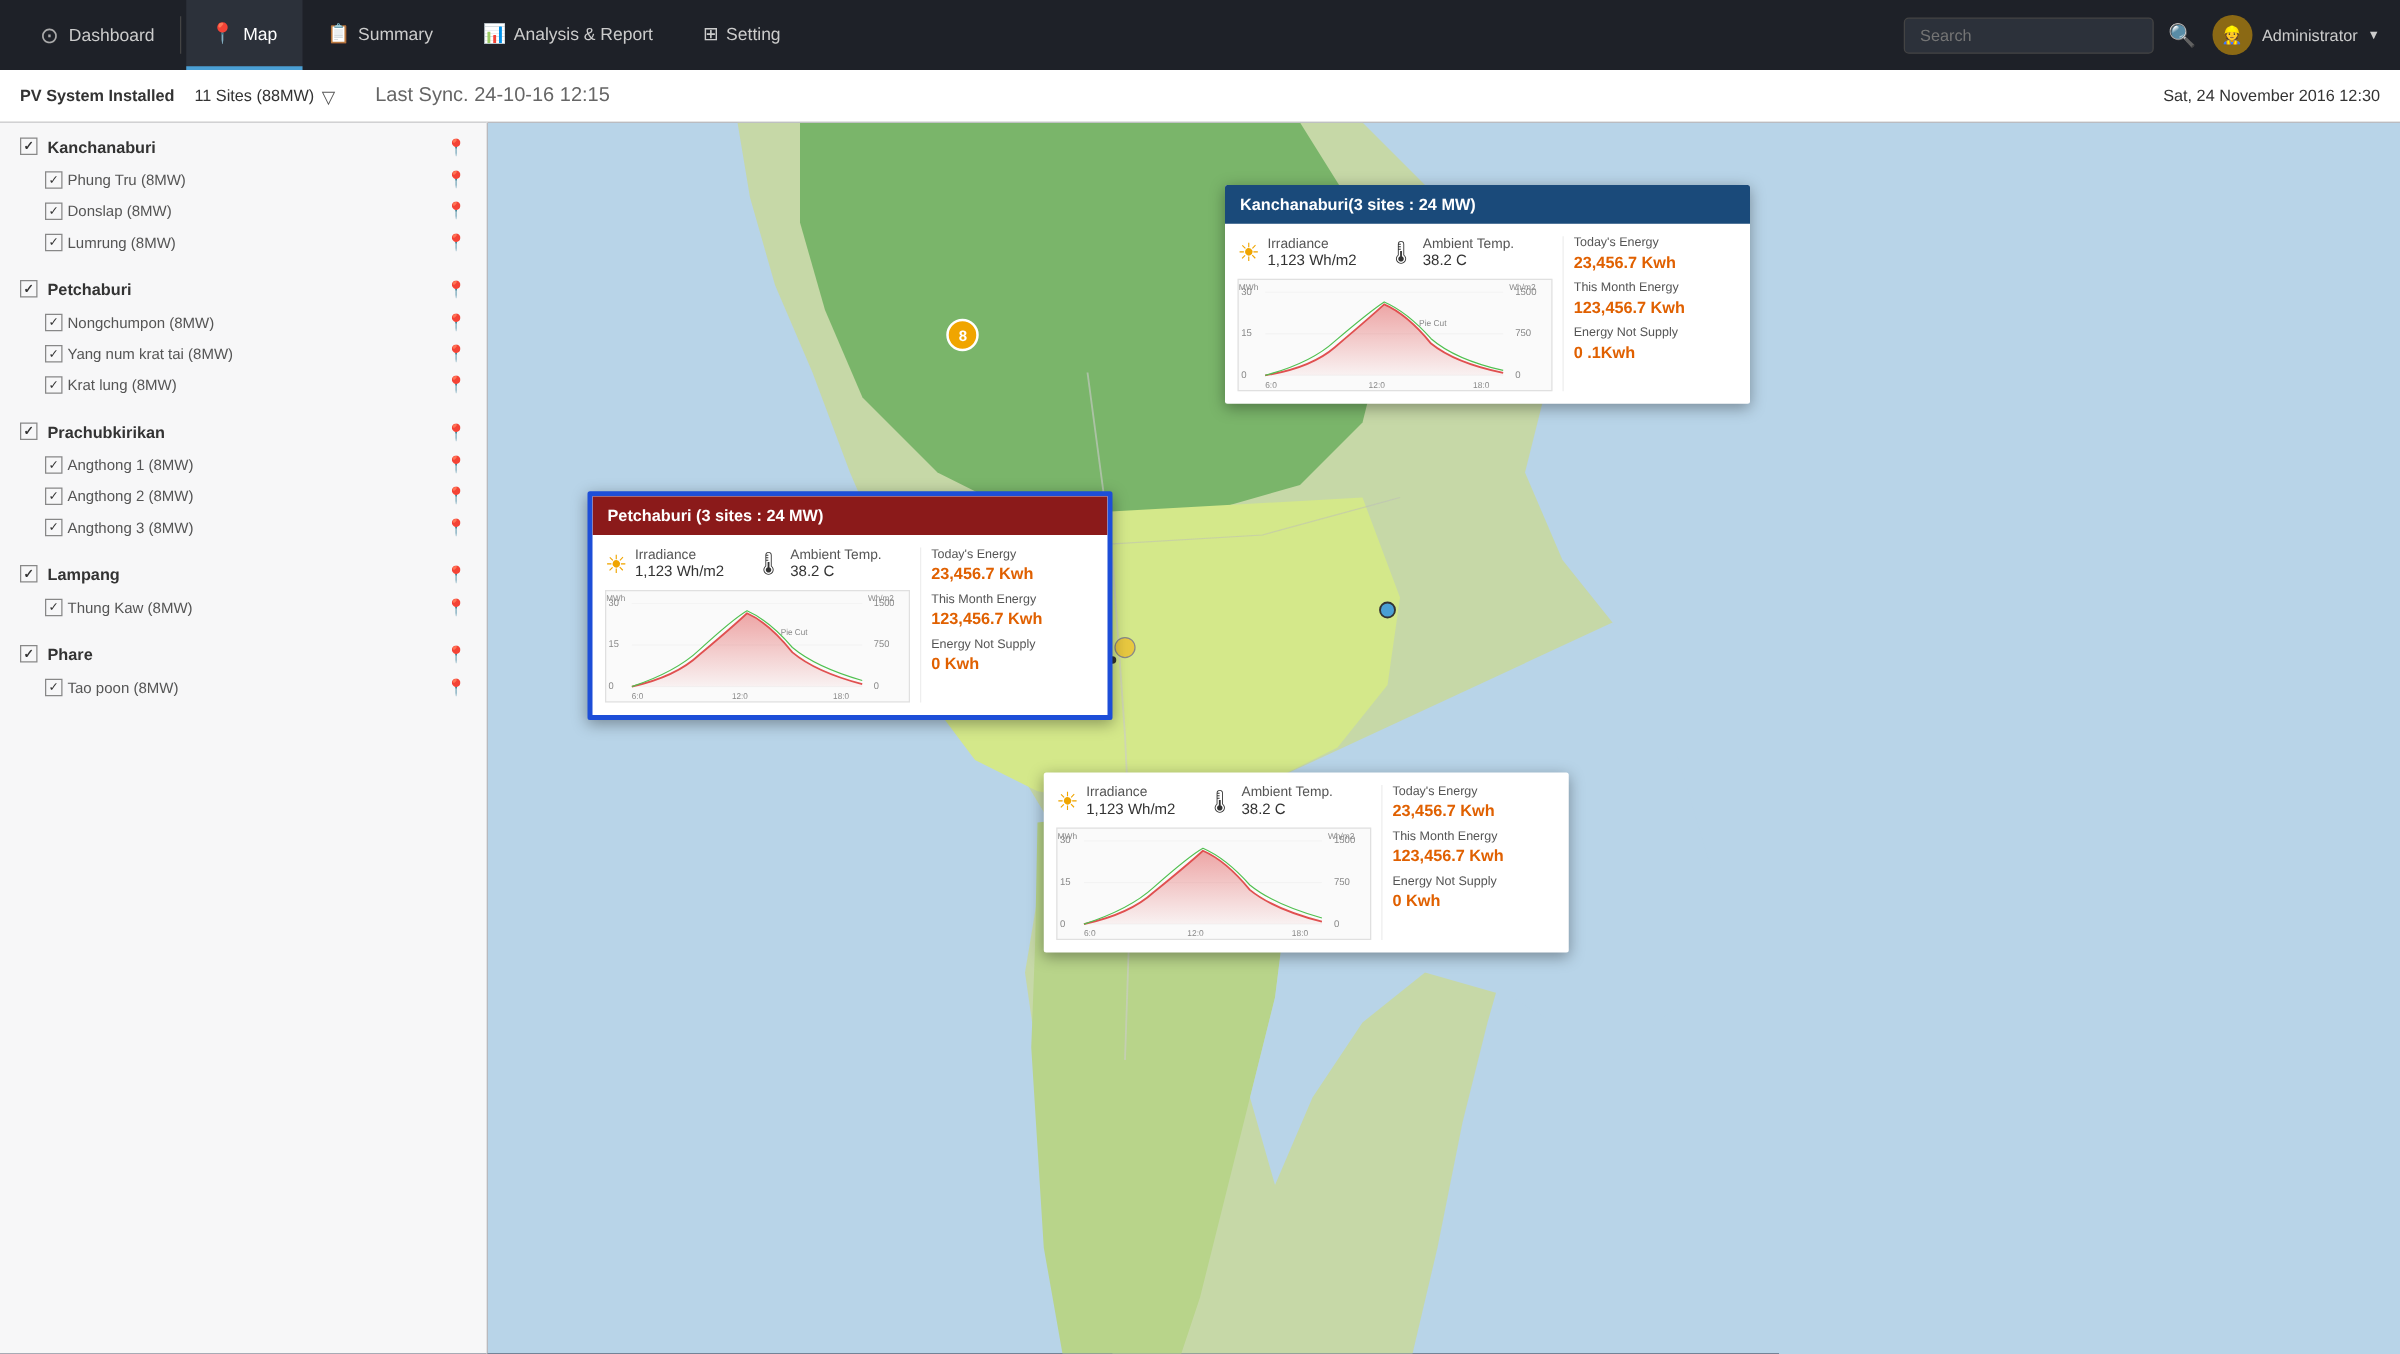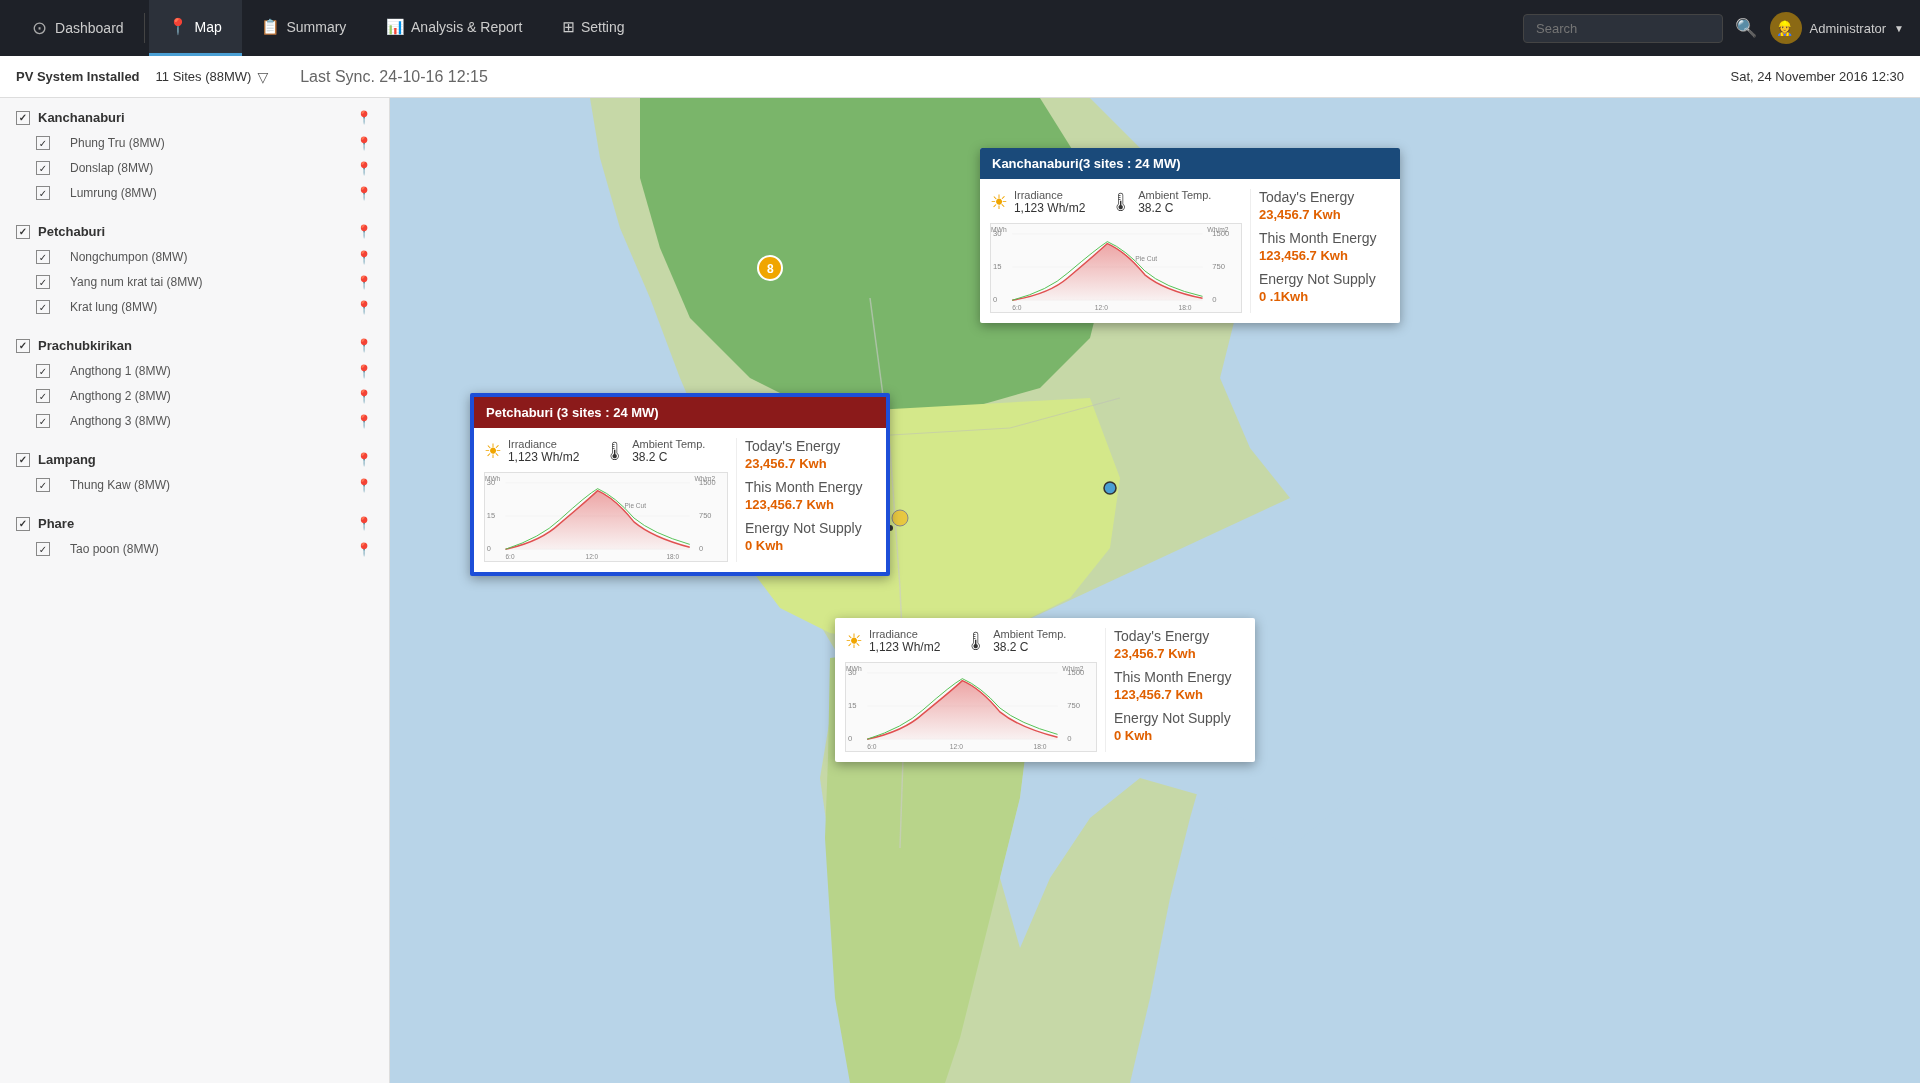--- a/index.html
+++ b/index.html
@@ -42,25 +42,25 @@
     .main { display: flex; height: calc(1083px - 56px - 42px); position: relative; }
 
     
     .sidebar {
       width: 390px; background: rgba(255,255,255,0.97);
       overflow-y: auto; border-right: 1px solid #ddd; z-index: 50;
       flex-shrink: 0;
     }
     .site-group { padding: 6px 0; }
     .site-group-header {
-      display: flex; align-items: center; gap: 8px;
+      display: flex; align-items: flex-start; gap: 8px;
       padding: 6px 16px; font-size: 13px; font-weight: 600; color: #333;
     }
     .site-item {
-      display: flex; gap: 20px;
+      display: flex; align-items: center; gap: 4px;
       padding: 5px 16px 5px 36px; font-size: 12px; color: #555;
     }
     .checkbox { width: 14px; height: 14px; border: 1.5px solid #888; display: flex; align-items: center; justify-content: center; flex-shrink: 0; }
     .checkbox.checked::after { content: '✓'; font-size: 10px; color: #333; }
     .site-icon { margin-left: auto; color: #888; font-size: 13px; cursor: pointer; }
 
     
     .map-area { flex: 1; position: relative; overflow: hidden; }
 
     
@@ -86,21 +86,21 @@
     .sun-icon { font-size: 20px; color: #f0a500; }
     .temp-icon { font-size: 18px; color: #333; }
 
     .chart-area {
       border: 1px solid #e0e0e0; background: #fafafa;
       height: 90px; position: relative; margin-top: 4px;
     }
     .chart-svg { width: 100%; height: 100%; }
 
     .card-right { width: 140px; flex-shrink: 0; padding-left: 8px; border-left: 1px solid #eee; }
-    .energy-label { font-size: 14px; color: #555; margin-bottom: 2px; }
+    .energy-label { font-size: 10px; color: #555; margin-bottom: 2px; }
     .energy-value { font-size: 13px; font-weight: 600; color: #e06000; margin-bottom: 8px; }
 
     
     .card-kanchanaburi { top: 80px; left: 460px; }
     .card-petchaburi { top: 300px; left: 80px; }
     .card-phachubkirikan { top: 520px; left: 450px; }
 
     
     .nav-divider { width: 1px; height: 30px; background: #444; margin: 0 4px; }
   </style>

